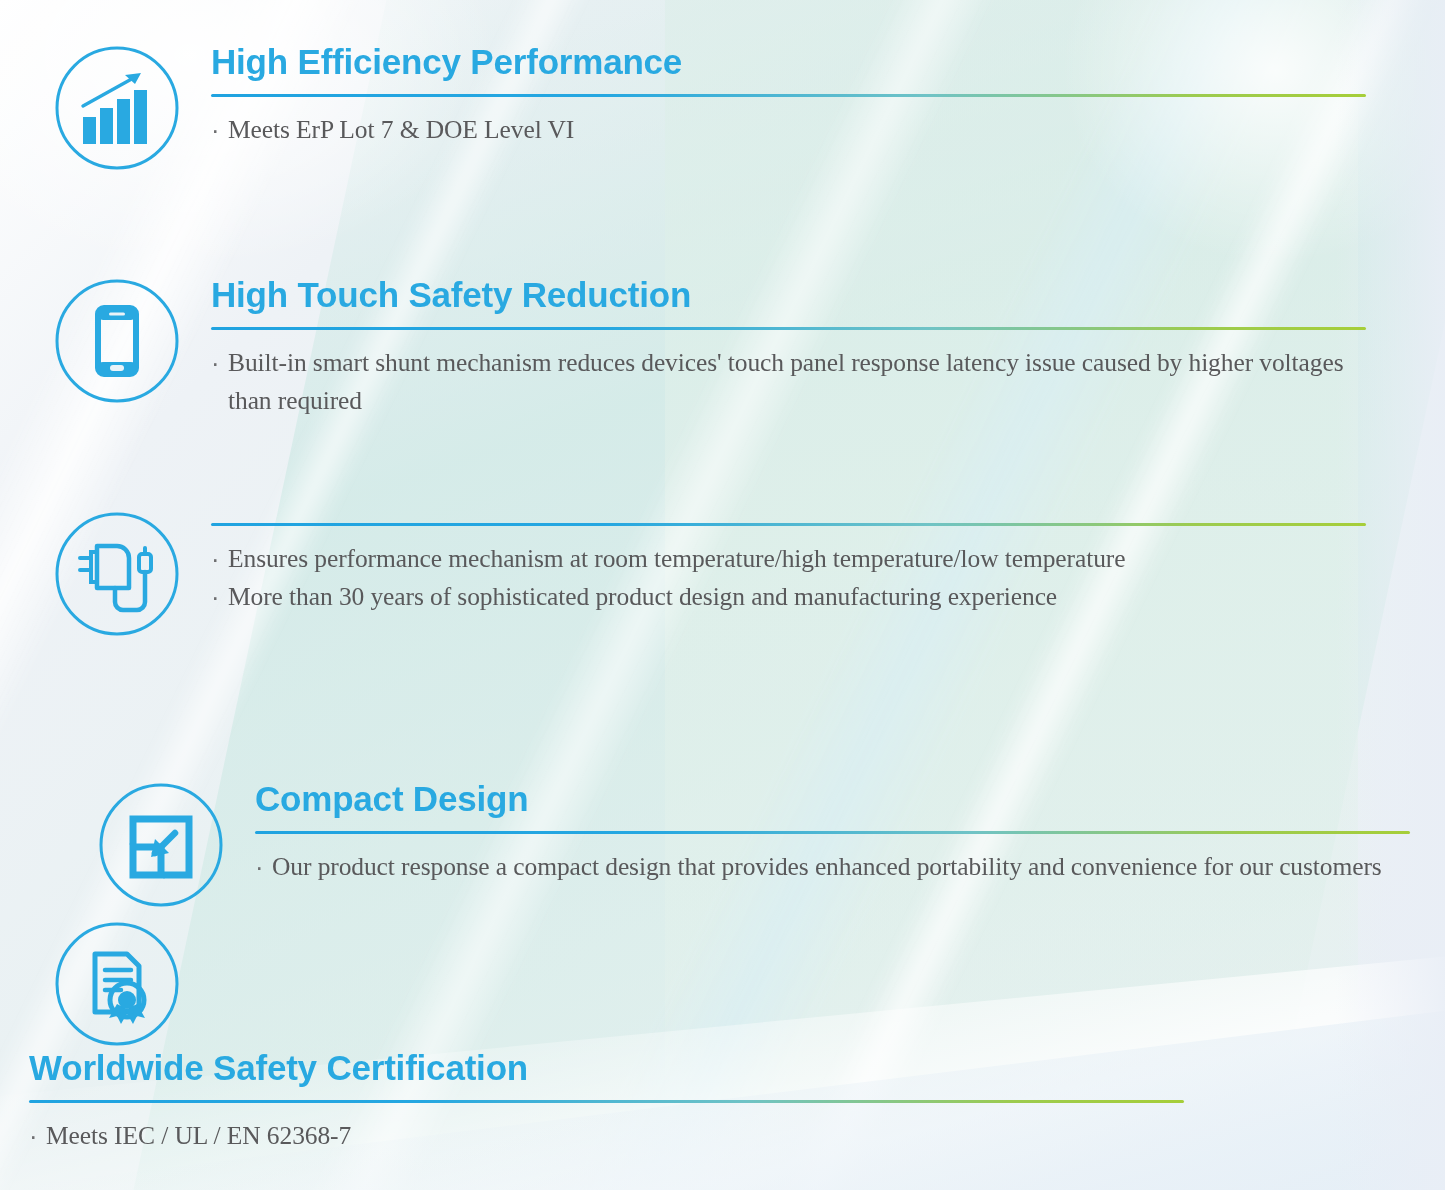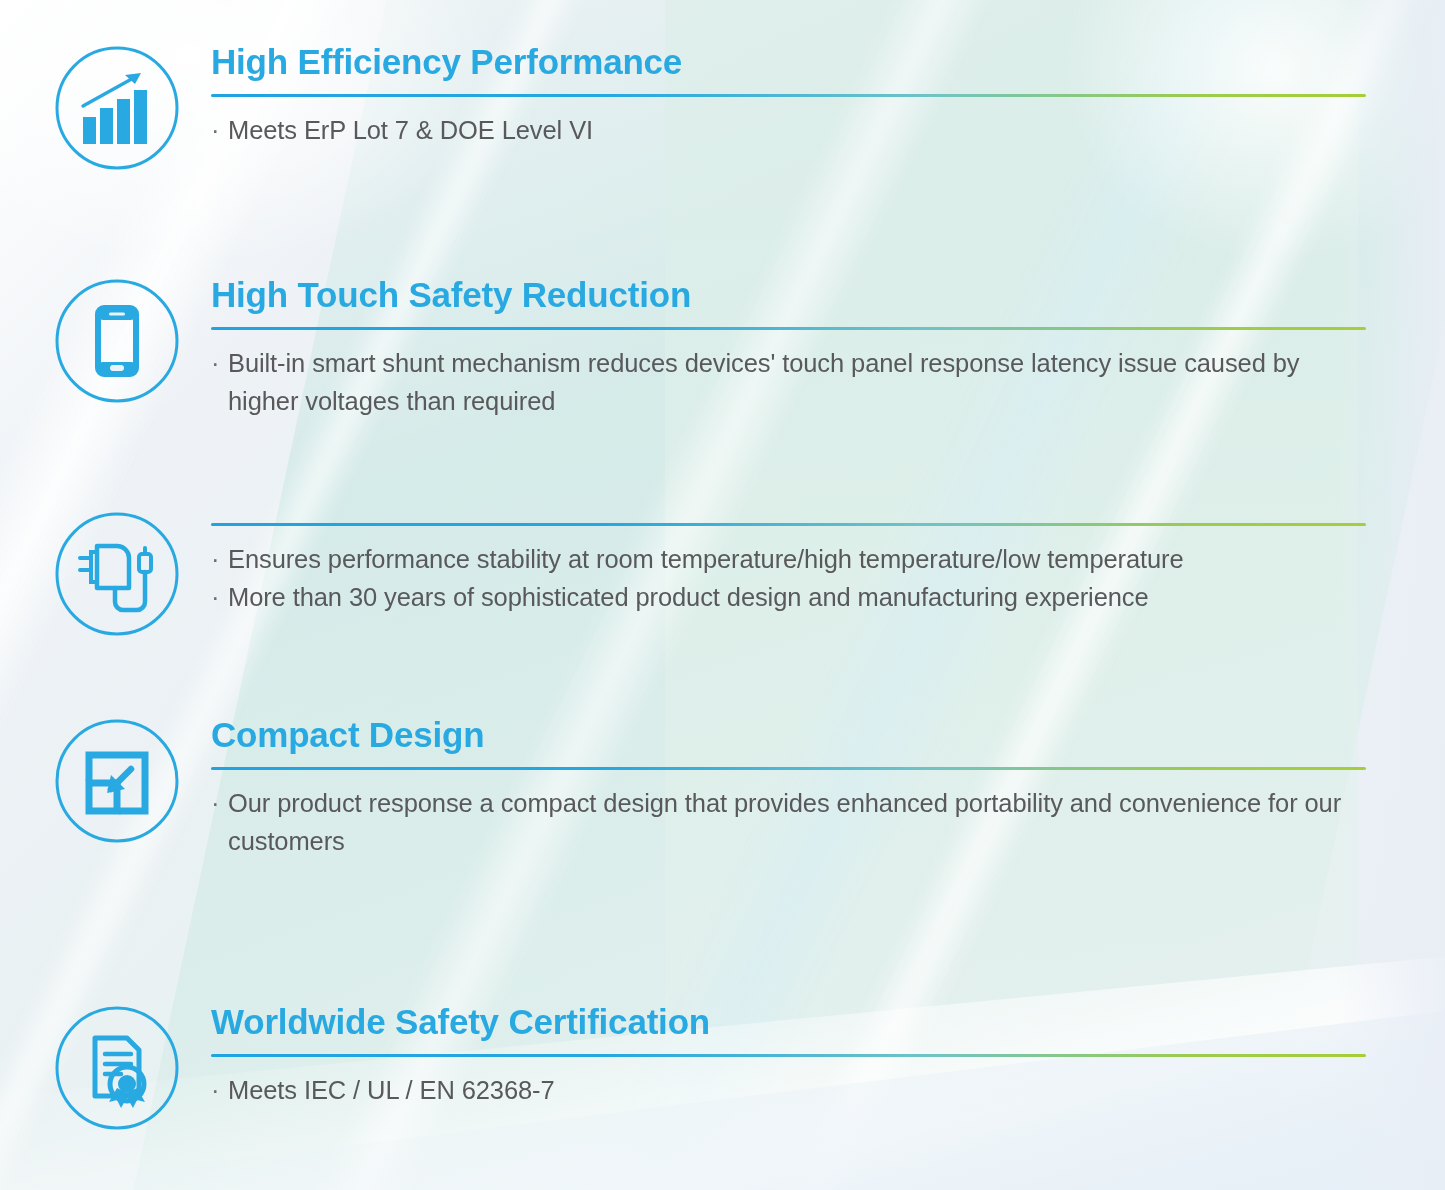--- a/index.html
+++ b/index.html
@@ -180,28 +180,29 @@
   }
   .bullet-dot {
     flex: 0 0 auto;
     width: 17px;
     color: #6d6e70;
     font-size: 25.5px;
     line-height: 1.5;
   }
   .bullet-text {
     flex: 1 1 auto;
+    font-family: Liberation Serif, serif;
   }
 
   
   #feat-0 { top: 44px; }
   #feat-1 { top: 277px; }
   #feat-2 { top: 510px; }
-  #feat-3 { top: 717px; }
-  #feat-4 { top: 1004px; }
+  #feat-3 { top: 781px; padding-left: 44px; }
+  #feat-4 { top: 920px; flex-direction: column; }
 </style>
 </head>
 <body>
 
 <div class="bg-root"></div>
 <div class="bg-tealwash"></div>
 <div class="bg-greenpanel"></div>
 <div class="streak streak-a"></div>
 <div class="streak streak-b"></div>
 <div class="streak streak-c"></div>
@@ -272,21 +273,21 @@
         <path d="M62 78 L62 92 A8 8 0 0 0 70 100 L84 100 A8 8 0 0 0 92 92 L92 62" fill="none" stroke="#29A9E1" stroke-width="4.5" stroke-linecap="round" stroke-linejoin="round"></path>
         <rect x="86" y="44" width="12" height="18" rx="3" fill="none" stroke="#29A9E1" stroke-width="4"></rect>
         <path d="M92 44 L92 38" fill="none" stroke="#29A9E1" stroke-width="4" stroke-linecap="round"></path>
       </svg>
     </div>
     <div class="feature-body">
       <div class="rule"></div>
       <div class="bullets">
         <div class="bullet">
           <span class="bullet-dot">·</span>
-          <span class="bullet-text">Ensures performance stability at room temperature/high temperature/low temperature</span>
+          <span class="bullet-text">Ensures performance mechanism at room temperature/high temperature/low temperature</span>
         </div>
         <div class="bullet">
           <span class="bullet-dot">·</span>
           <span class="bullet-text">More than 30 years of sophisticated product  design and manufacturing experience</span>
         </div>
       </div>
     </div>
   </section>
 
   <section class="feature" id="feat-3">

